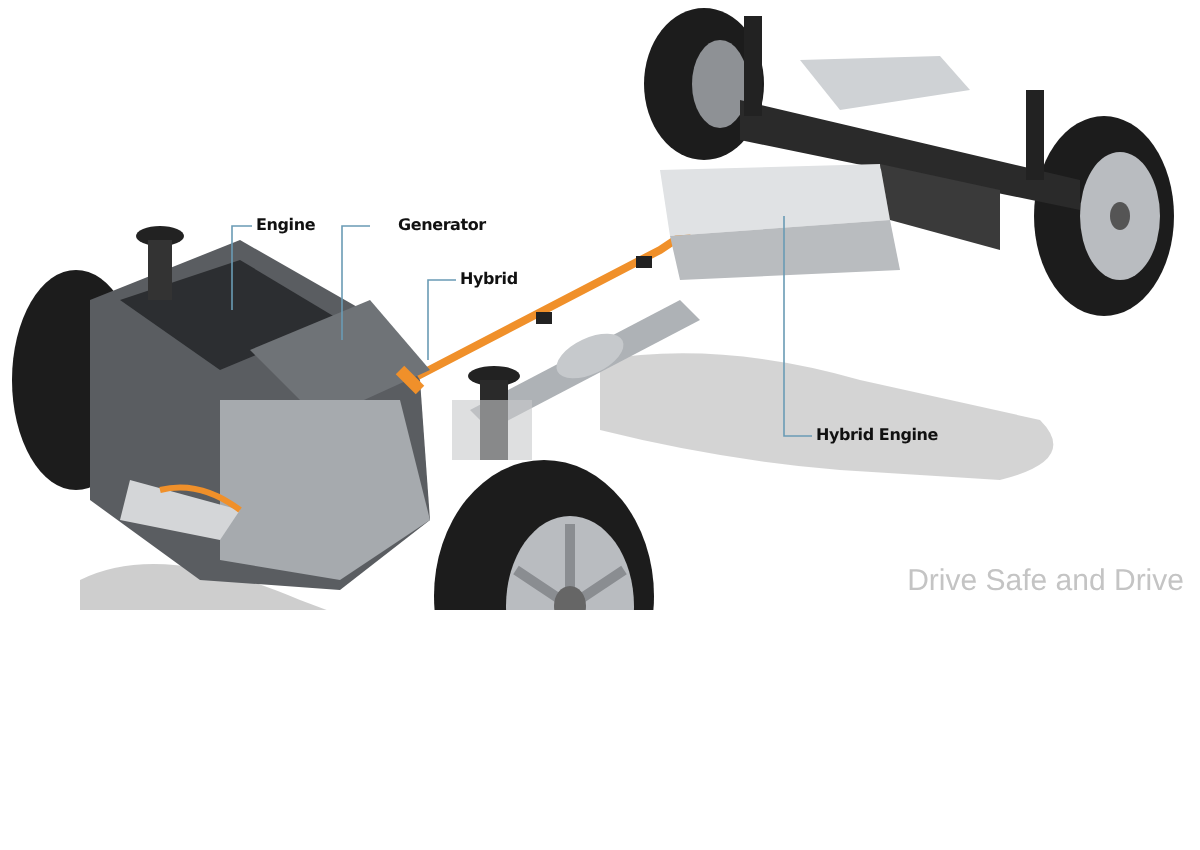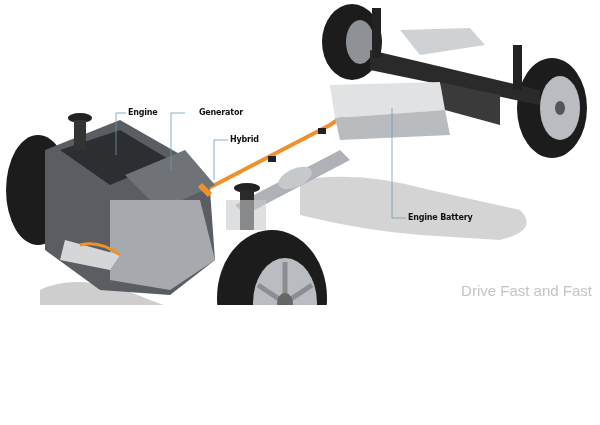--- a/index.html
+++ b/index.html
@@ -87,16 +87,16 @@
       <path d="M126 113 L116 113 L116 155"></path>
       <path d="M185 113 L171 113 L171 170"></path>
       <path d="M228 140 L214 140 L214 180"></path>
       <path d="M406 218 L392 218 L392 108"></path>
     </g>
   </svg>
 
   <div class="callout" style="left:128px;top:108px;">Engine</div>
   <div class="callout" style="left:187px;top:108px;margin-left:12px;">Generator</div>
   <div class="callout" style="left:230px;top:135px;">Hybrid</div>
-  <div class="callout" style="left:408px;top:213px;">Engine Battery</div>
+  <div class="callout" style="left:408px;top:213px;">Hybrid Engine</div>
 
-  <div class="watermark">Drive Fast and Fast</div>
+  <div class="watermark">Drive Safe and Drive</div>
 </div>
 
 </body></html>

